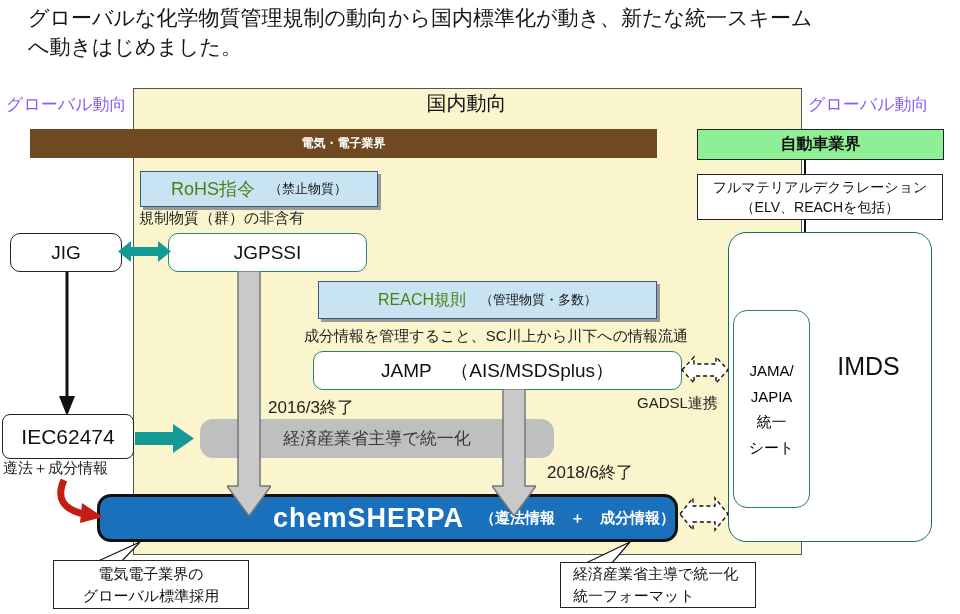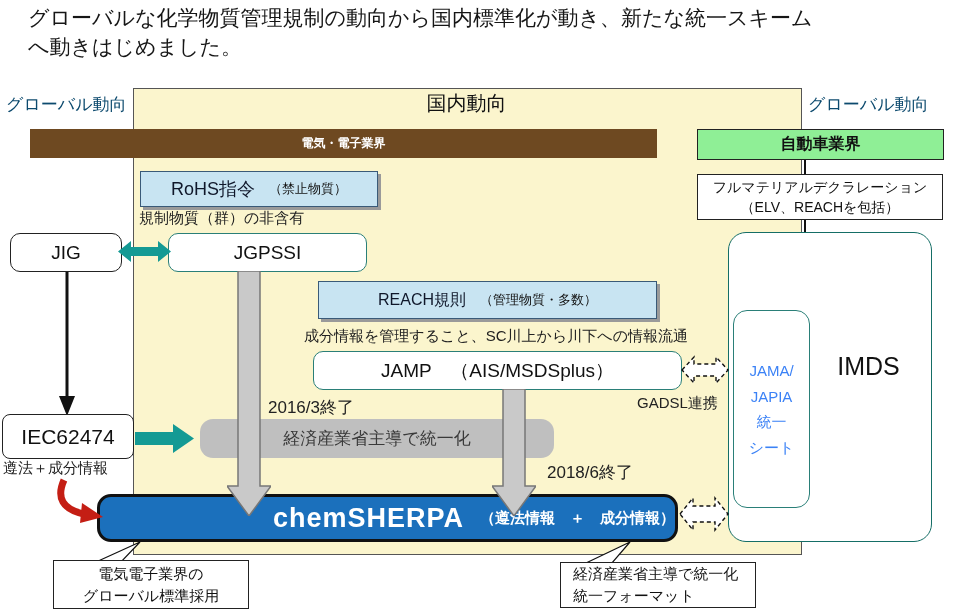--- a/index.html
+++ b/index.html
@@ -6,32 +6,32 @@
   body{
     width:960px;height:614px;position:relative;overflow:hidden;
     background:#fff;
     font-family:"Liberation Sans","DejaVu Sans",sans-serif;
     color:#111;
   }
   .abs{position:absolute;}
   
   .title{left:28px;top:4px;width:920px;font-size:21px;line-height:1.38;color:#161616;}
   
-  .hdr{font-size:17px;color:#0c4a6e;}
+  .hdr{font-size:17px;color:#8b5cf6;}
   .domestic-label{left:133px;top:90px;width:667px;text-align:center;font-size:20px;z-index:3;}
   
   .yellow-panel{left:133px;top:88px;width:667px;height:465px;background:var(--panel-yellow);border:1px solid #555;z-index:1;}
   .brown-bar{left:30px;top:129px;width:627px;height:29px;background:var(--brown);z-index:3;
     display:flex;align-items:center;justify-content:center;color:#fff;font-weight:bold;font-size:12px;}
   .green-bar{left:697px;top:129px;width:245px;height:29px;background:var(--green);border:1px solid #222;z-index:3;
     display:flex;align-items:center;justify-content:center;color:#111;font-weight:bold;font-size:16px;}
   
   .blue-box{background:var(--lightblue);border:1px solid #3a5a78;box-shadow:3px 3px 0 #9a9a9a;z-index:4;
     display:flex;align-items:center;justify-content:center;gap:14px;}
-  .blue-box .main{font-size:18px;color:#0f172a;}
+  .blue-box .main{font-size:18px;color:#4d7c0f;}
   .blue-box .sub{font-size:13px;color:#111;}
   .rohs-box{left:140px;top:171px;width:236px;height:34px;}
   .reach-box{left:318px;top:281px;width:337px;height:36px;}
   .reach-box .main{font-size:16px;}
   
   .rbox{background:#fff;border-radius:10px;z-index:4;display:flex;align-items:center;justify-content:center;font-size:19px;color:#111;}
   .black-border{border:1.5px solid #222;}
   .teal-border{border:1.2px solid #2a7f78;}
   .jig-box{left:10px;top:233px;width:110px;height:37px;}
   .jgpssi-box{left:168px;top:233px;width:197px;height:37px;}
@@ -46,21 +46,21 @@
   
   .chemsherpa-bar{left:97px;top:494px;width:581px;height:48px;background:var(--blue);border:3px solid #111;border-radius:14px;z-index:5;
     display:flex;align-items:center;justify-content:flex-end;gap:16px;color:#fff;box-sizing:border-box;}
   .chemsherpa-bar .main{font-size:27px;font-weight:bold;letter-spacing:1px;}
   .chemsherpa-bar .sub{font-size:15px;font-weight:bold;}
   
   .fmd-box{left:697px;top:174px;width:244px;height:44px;background:#fff;border:1px solid #222;z-index:4;
     display:flex;flex-direction:column;align-items:center;justify-content:center;font-size:14px;line-height:1.45;color:#111;}
   .big-box{left:728px;top:232px;width:202px;height:308px;background:#fff;border:1.4px solid #156e66;border-radius:18px;z-index:3;}
   .jama-box{left:733px;top:310px;width:75px;height:196px;background:#fff;border:1.2px solid #2a7f78;border-radius:14px;z-index:4;
-    display:flex;flex-direction:column;align-items:center;justify-content:center;font-size:15px;line-height:1.7;color:#3b82f6;}
+    display:flex;flex-direction:column;align-items:center;justify-content:center;font-size:15px;line-height:1.7;color:#000000;}
   .imds-label{left:807px;top:352px;width:123px;text-align:center;font-size:25px;color:#111;z-index:4;}
   .vline{width:2px;background:#111;z-index:2;}
   
   .callout{background:#fff;border:1px solid #222;z-index:6;display:flex;flex-direction:column;justify-content:center;font-size:15px;line-height:1.45;color:#111;}
   .callout-left{left:53px;top:560px;width:194px;height:47px;align-items:center;text-align:center;}
   .callout-right{left:560px;top:562px;width:196px;height:46px;padding-left:12px;align-items:flex-start;text-align:left;box-sizing:border-box;}
   .svgwrap{z-index:6;line-height:0;}
   .under{z-index:2;}
 </style>
 </head>

